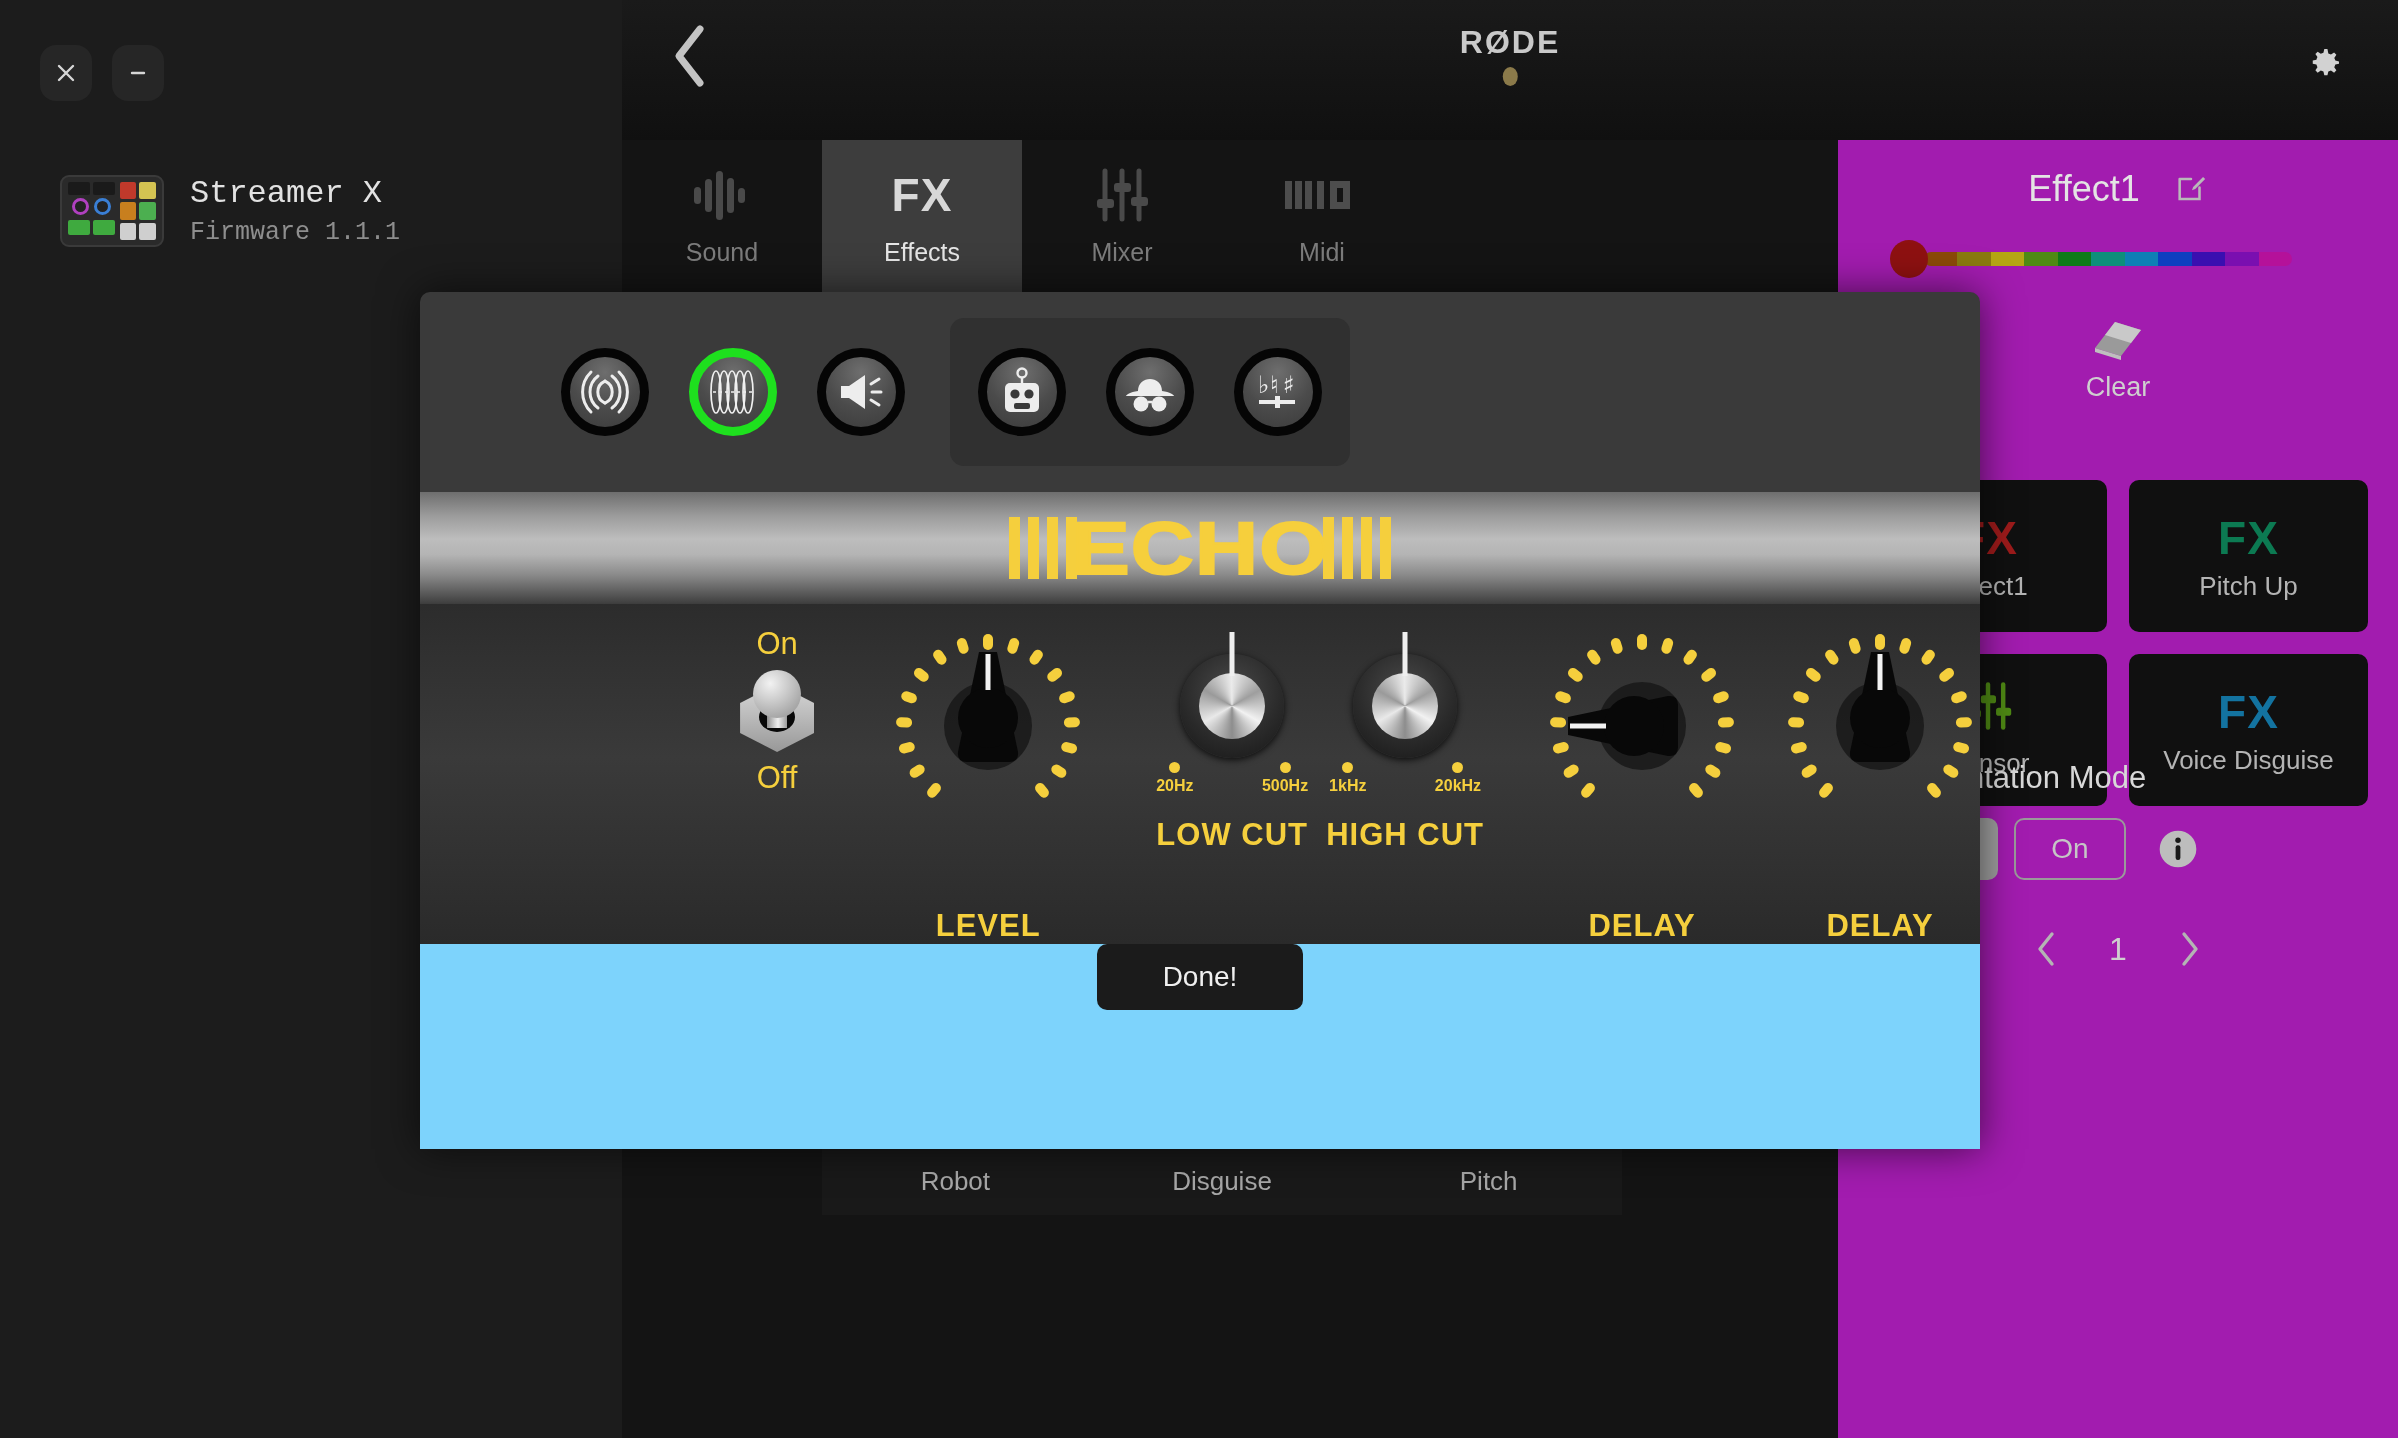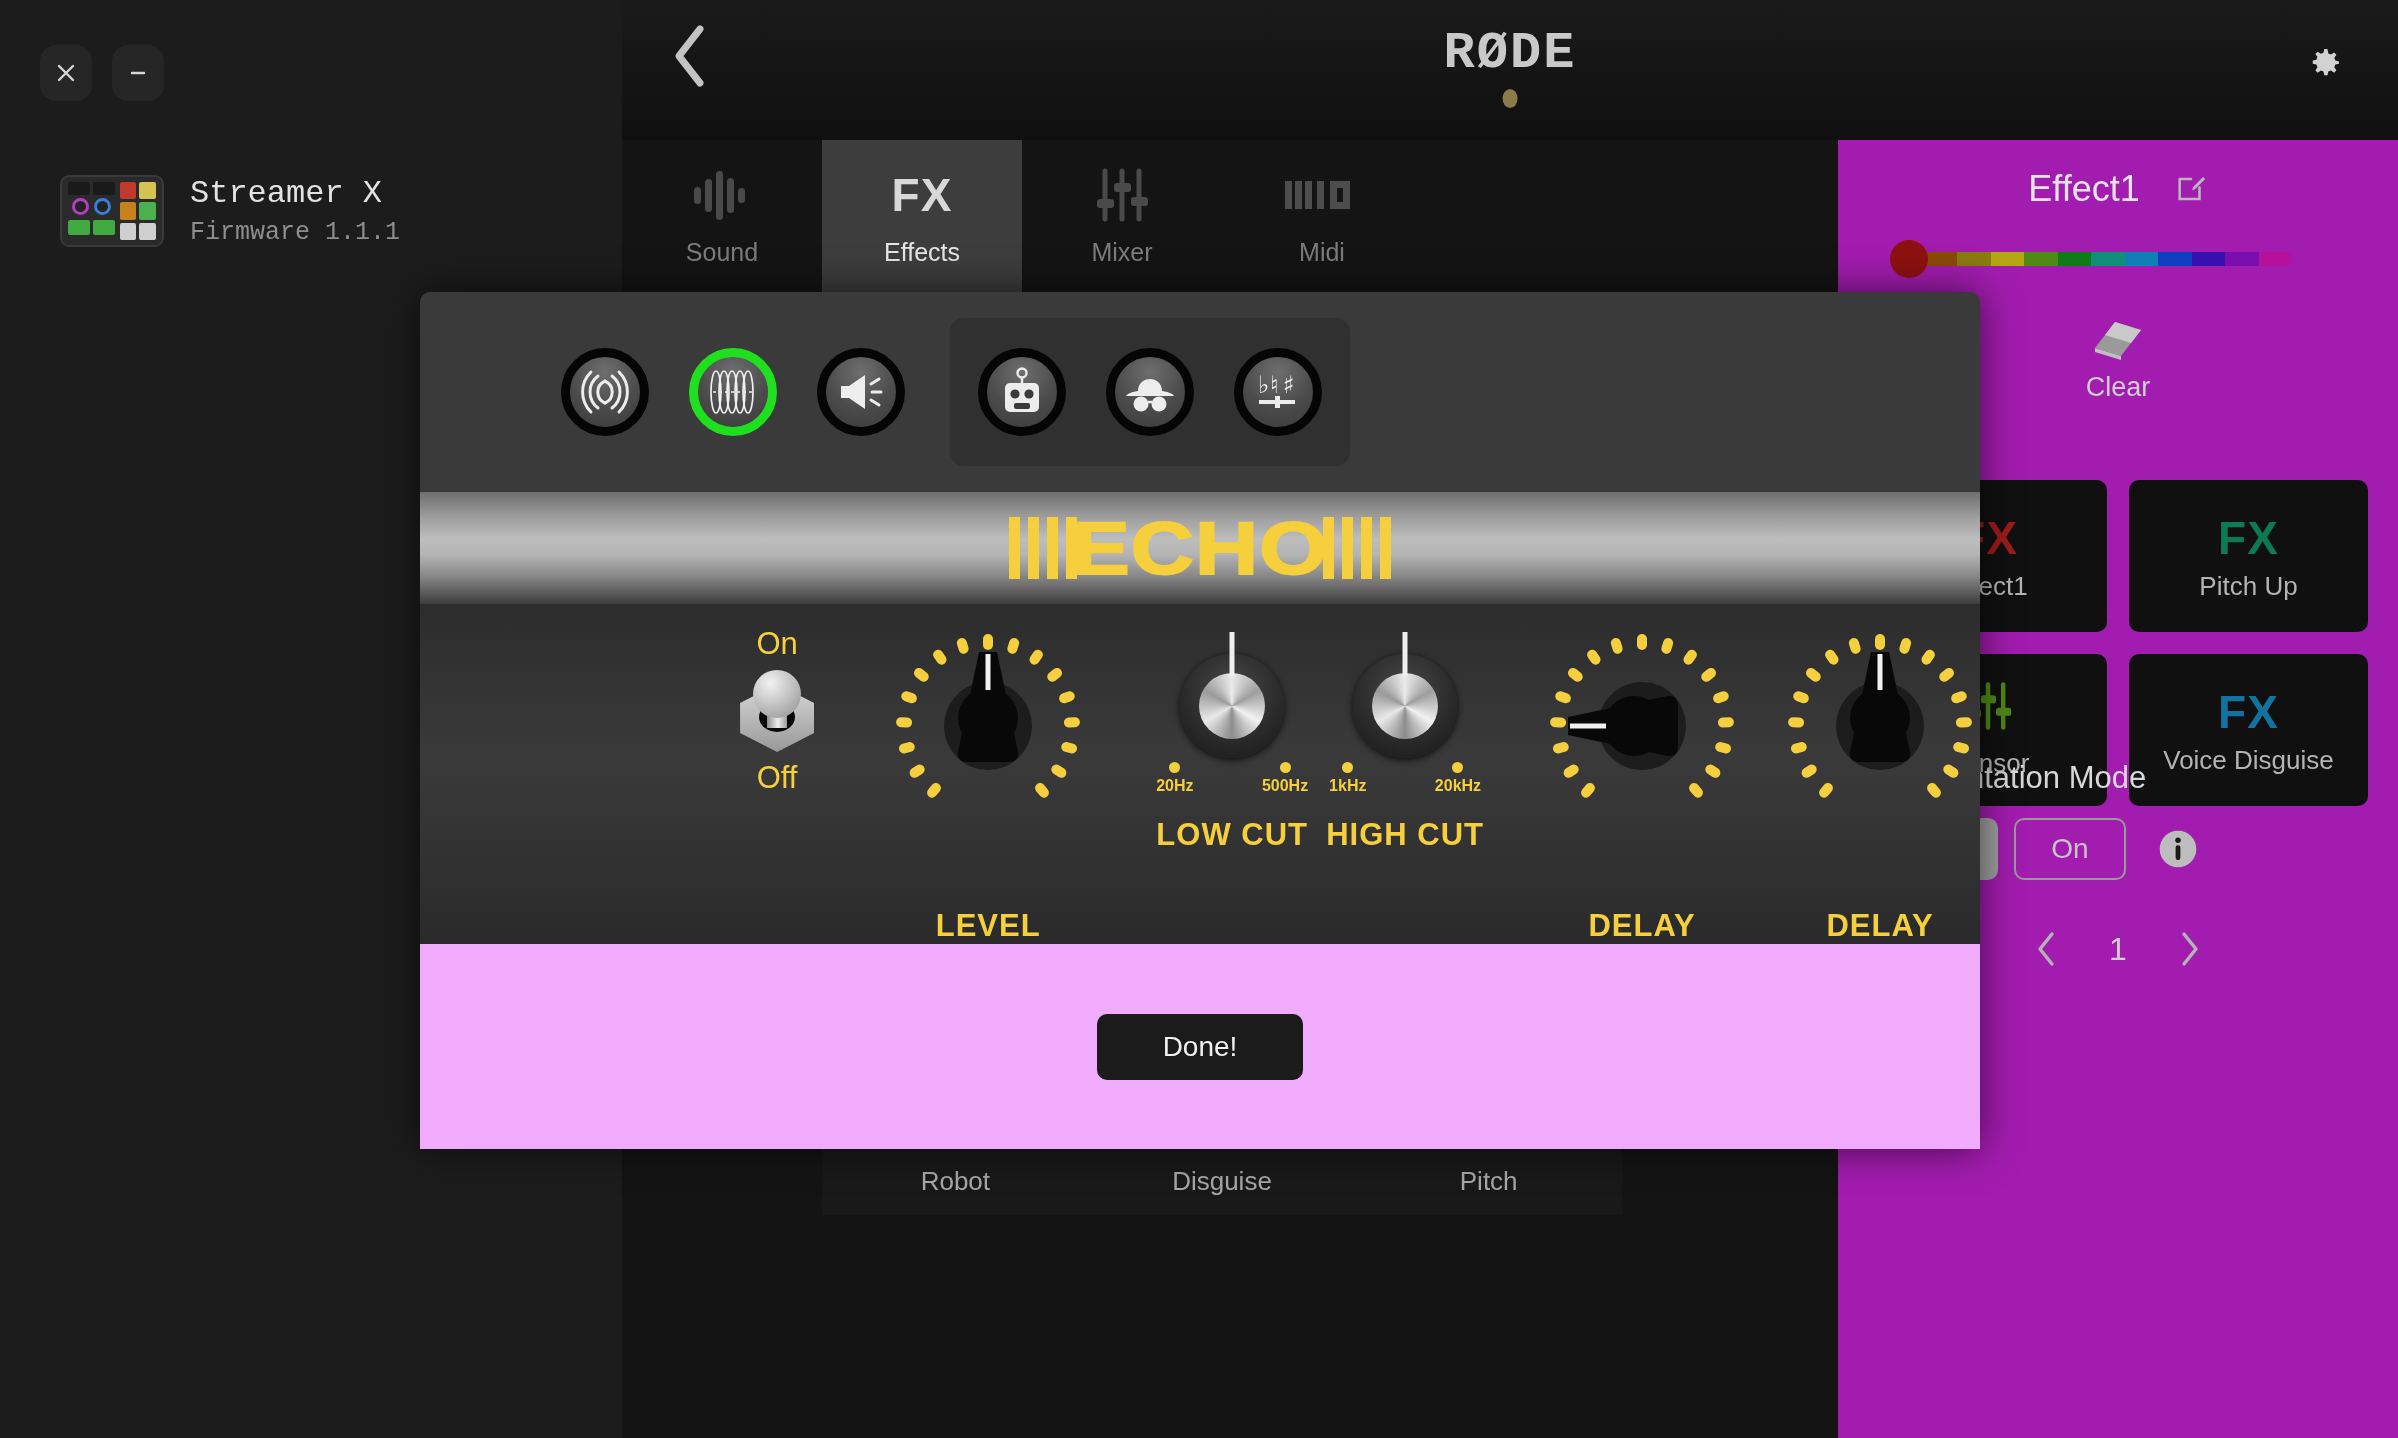--- a/index.html
+++ b/index.html
@@ -57,22 +57,22 @@
   .back-arrow {
     position: absolute; left: 38px; top: 18px;
     width: 60px; height: 76px; cursor: pointer;
     display: flex; align-items: center; justify-content: center;
   }
   .logo {
     position: absolute; left: 50%; top: 24px; transform: translateX(-50%);
     display: flex; flex-direction: column; align-items: center; gap: 6px;
   }
   .logo-text {
-    font-size: 52px; font-weight: 700; color: #c9c9c9;
-    letter-spacing: 2px; font-family: Liberation Mono, monospace;
+    font-size: 32px; font-weight: 700; color: #c9c9c9;
+    letter-spacing: 2px; font-family: Liberation Sans, sans-serif;
   }
   .logo-dot { width: 15px; height: 19px; border-radius: 50%; background: #8b7a4a; }
   .gear {
     position: absolute; right: 52px; top: 42px;
     width: 42px; height: 42px; cursor: pointer;
   }
 
   
   .tabs {
     position: absolute; left: 622px; top: 140px; width: 800px; height: 152px;
@@ -282,22 +282,22 @@
   }
   .sc-item { display: flex; flex-direction: column; align-items: center; gap: 4px; }
   .sc-dot { width: 11px; height: 11px; border-radius: 50%; background: #f5cf3d; }
   .sc-txt { font-size: 16px; color: #f5cf3d; font-weight: 700; }
   .plain-name {
     font-size: 31px; font-weight: 700; color: #f5cf3d; letter-spacing: 1px;
     margin-top: 22px; white-space: nowrap;
   }
 
   .footer {
-    height: 205px; width: 100%; background: #f0abfc;
-    display: flex; align-items: center; justify-content: center;
+    height: 205px; width: 100%; background: #7dd3fc;
+    display: flex; justify-content: center;
   }
   .done-btn {
     width: 206px; height: 66px; border-radius: 10px; background: #1b1b1b;
     display: flex; align-items: center; justify-content: center;
     font-size: 28px; color: #f0f0f0; cursor: pointer;
   }
 </style>
 </head>
 <body>
 

